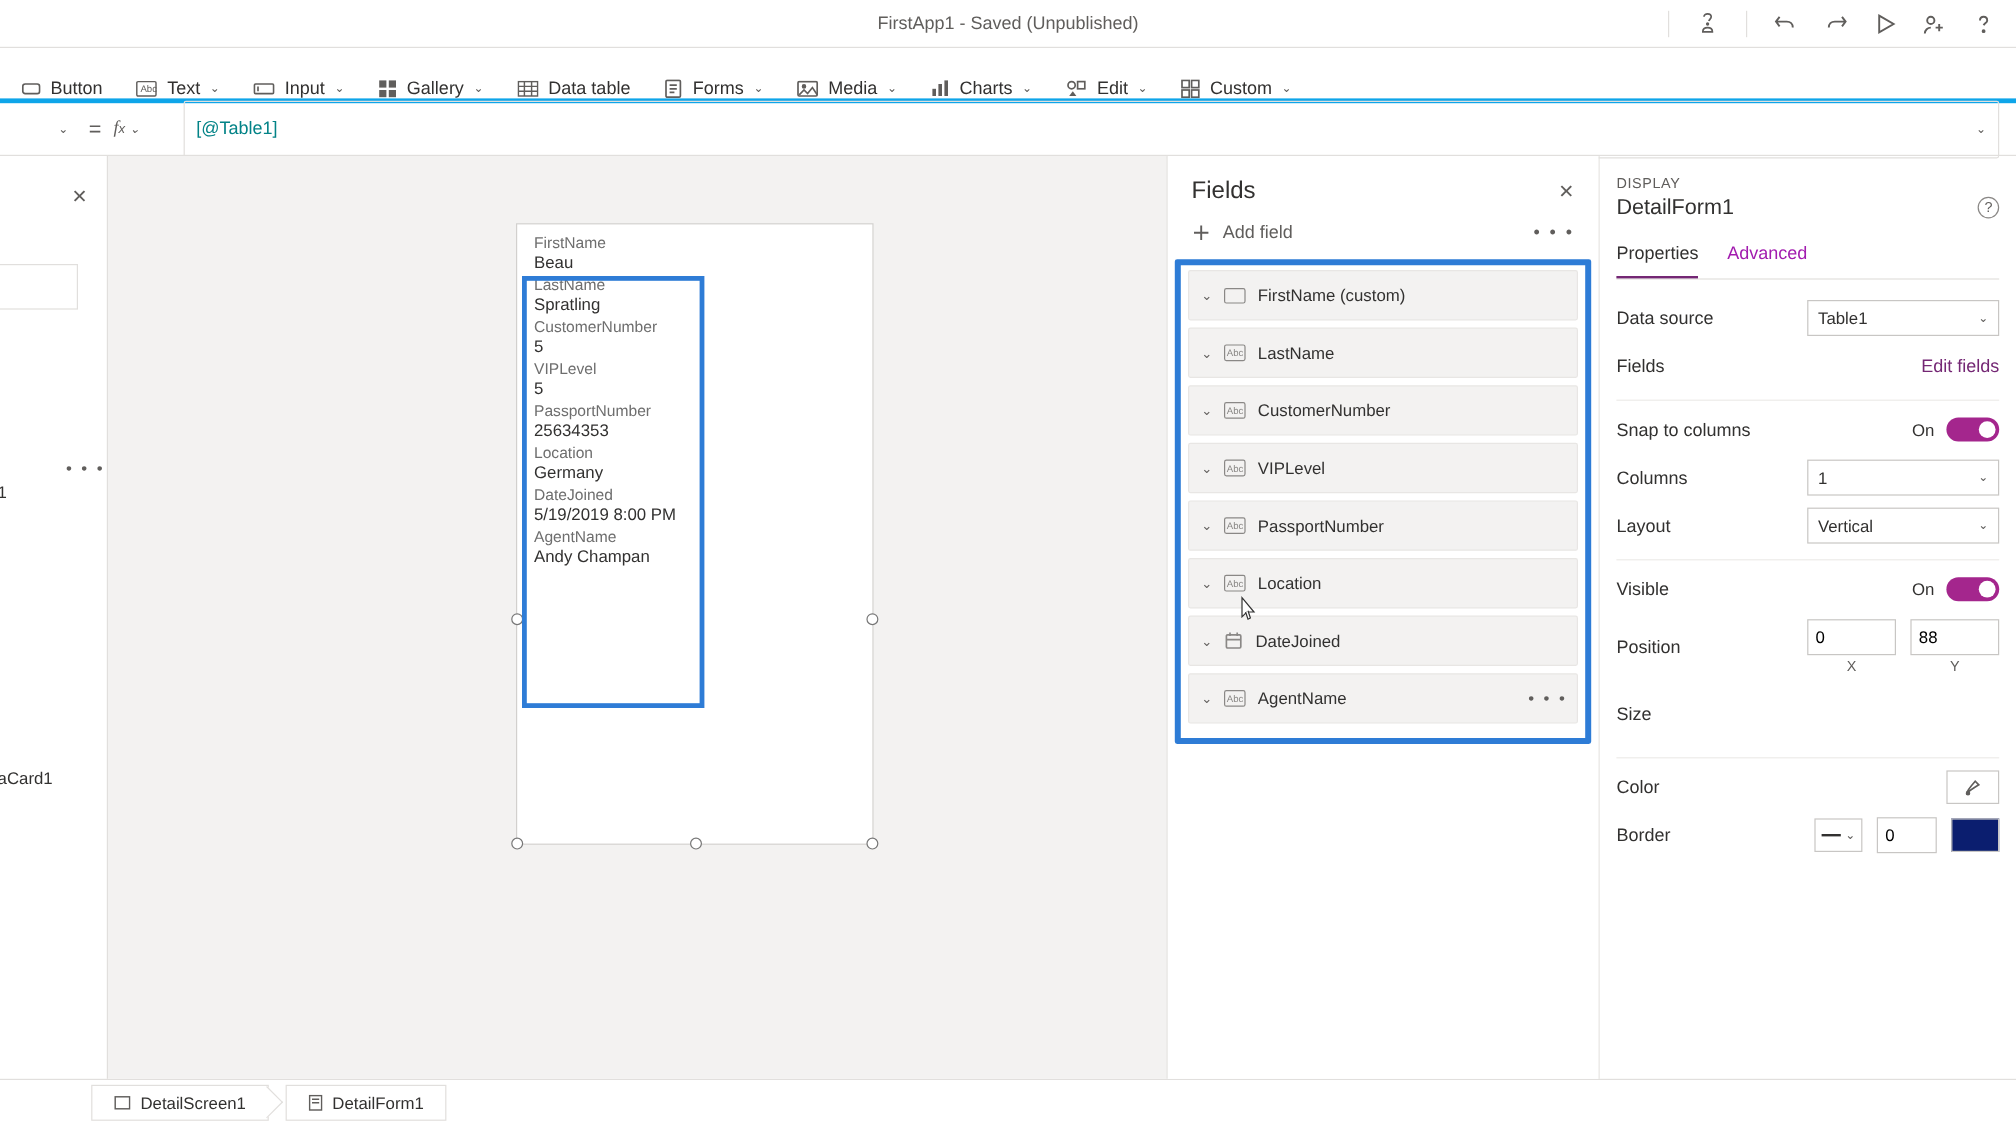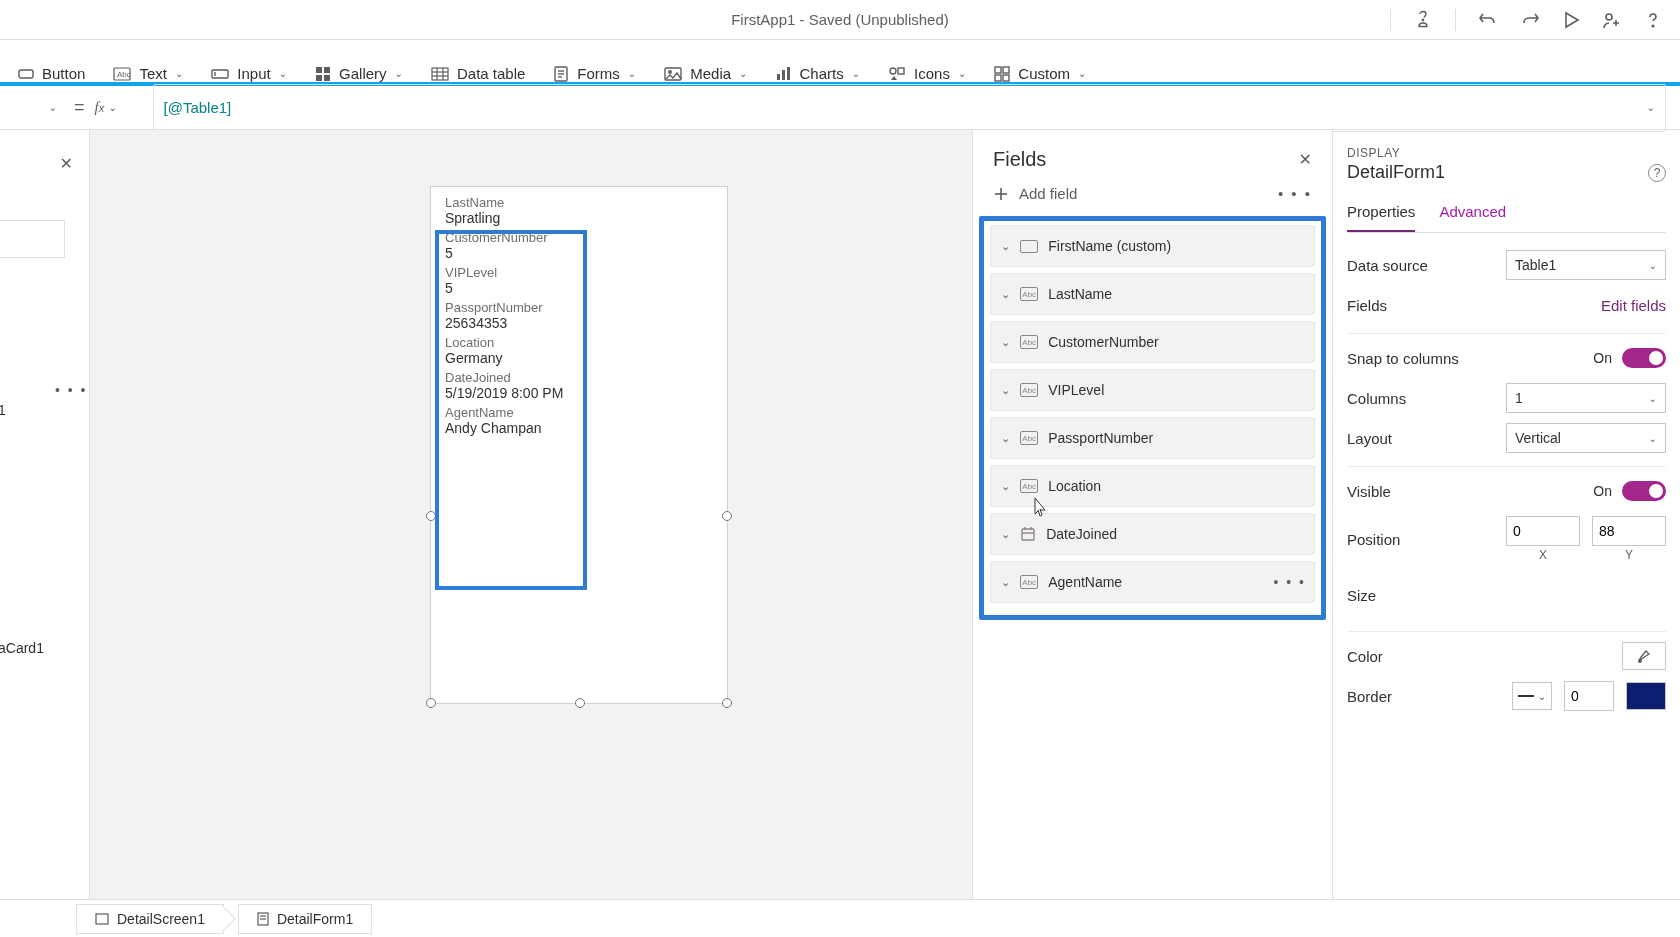--- a/index.html
+++ b/index.html
@@ -295,21 +295,21 @@
       </svg>
     <span>Charts</span>
     <span class="chev">⌄</span>
   </div>
   <div class="item">
     <svg width="18" height="16" viewBox="0 0 18 16" fill="none" stroke="#605e5c" stroke-width="1.4">
         <circle cx="5" cy="5" r="3"></circle>
         <rect x="10" y="2" width="6" height="6"></rect>
         <path d="M3 14l3-4 3 4z" fill="#605e5c" stroke="none"></path>
       </svg>
-    <span>Icons</span>
+    <span>Edit</span>
     <span class="chev">⌄</span>
   </div>
   <div class="item">
     <svg width="16" height="16" viewBox="0 0 16 16" fill="none" stroke="#605e5c" stroke-width="1.4">
         <rect x="1" y="1" width="6" height="6"></rect>
         <rect x="9" y="1" width="6" height="6"></rect>
         <rect x="1" y="9" width="6" height="6"></rect>
         <rect x="9" y="9" width="6" height="6"></rect>
       </svg>
     <span>Custom</span>
@@ -339,20 +339,24 @@
     <div class="left-box"></div>
     <div class="left-ellipsis">• • •</div>
     <div class="left-label1">1</div>
     <div class="left-label2">aCard1</div>
   </div>
 
   <div class="canvas">
     <div class="phone">
       <div class="phone-body">
         <div id="phone-fields">
+            <div class="field">
+              <div class="lbl">FirstName</div>
+                 <div class="val">Beau</div>
+            </div>
             <div class="field">
               <div class="lbl">LastName</div>
                  <div class="val">Spratling</div>
             </div>
             <div class="field">
               <div class="lbl">CustomerNumber</div>
                  <div class="val">5</div>
             </div>
             <div class="field">
               <div class="lbl">VIPLevel</div>

